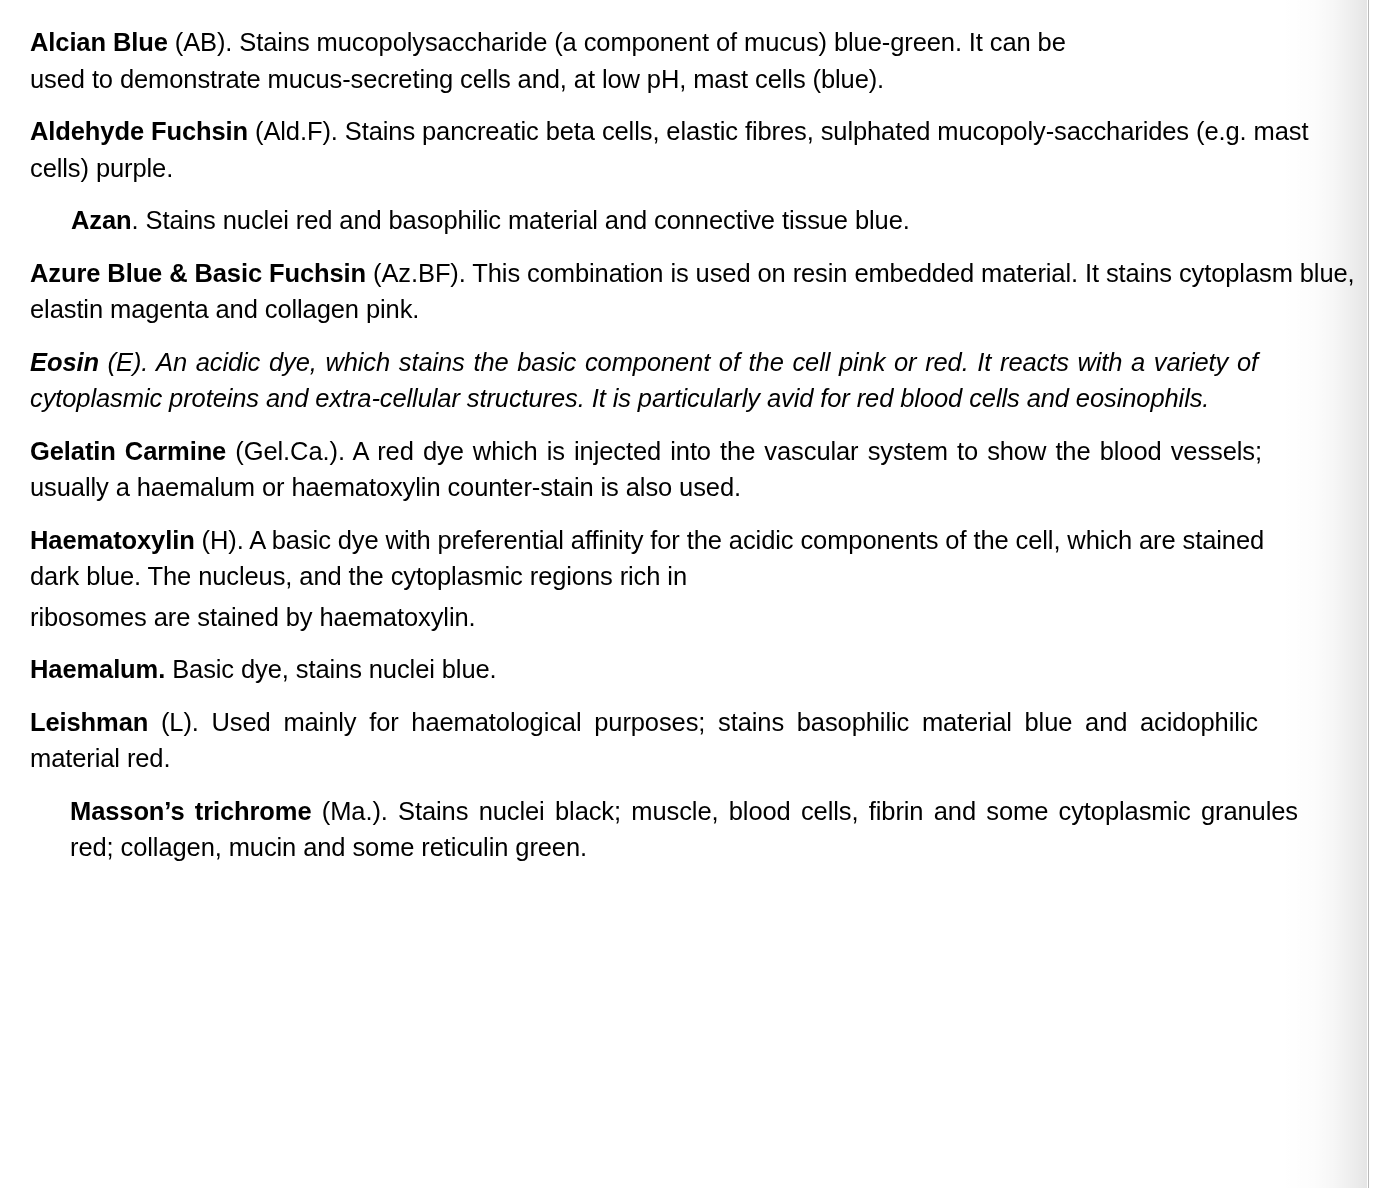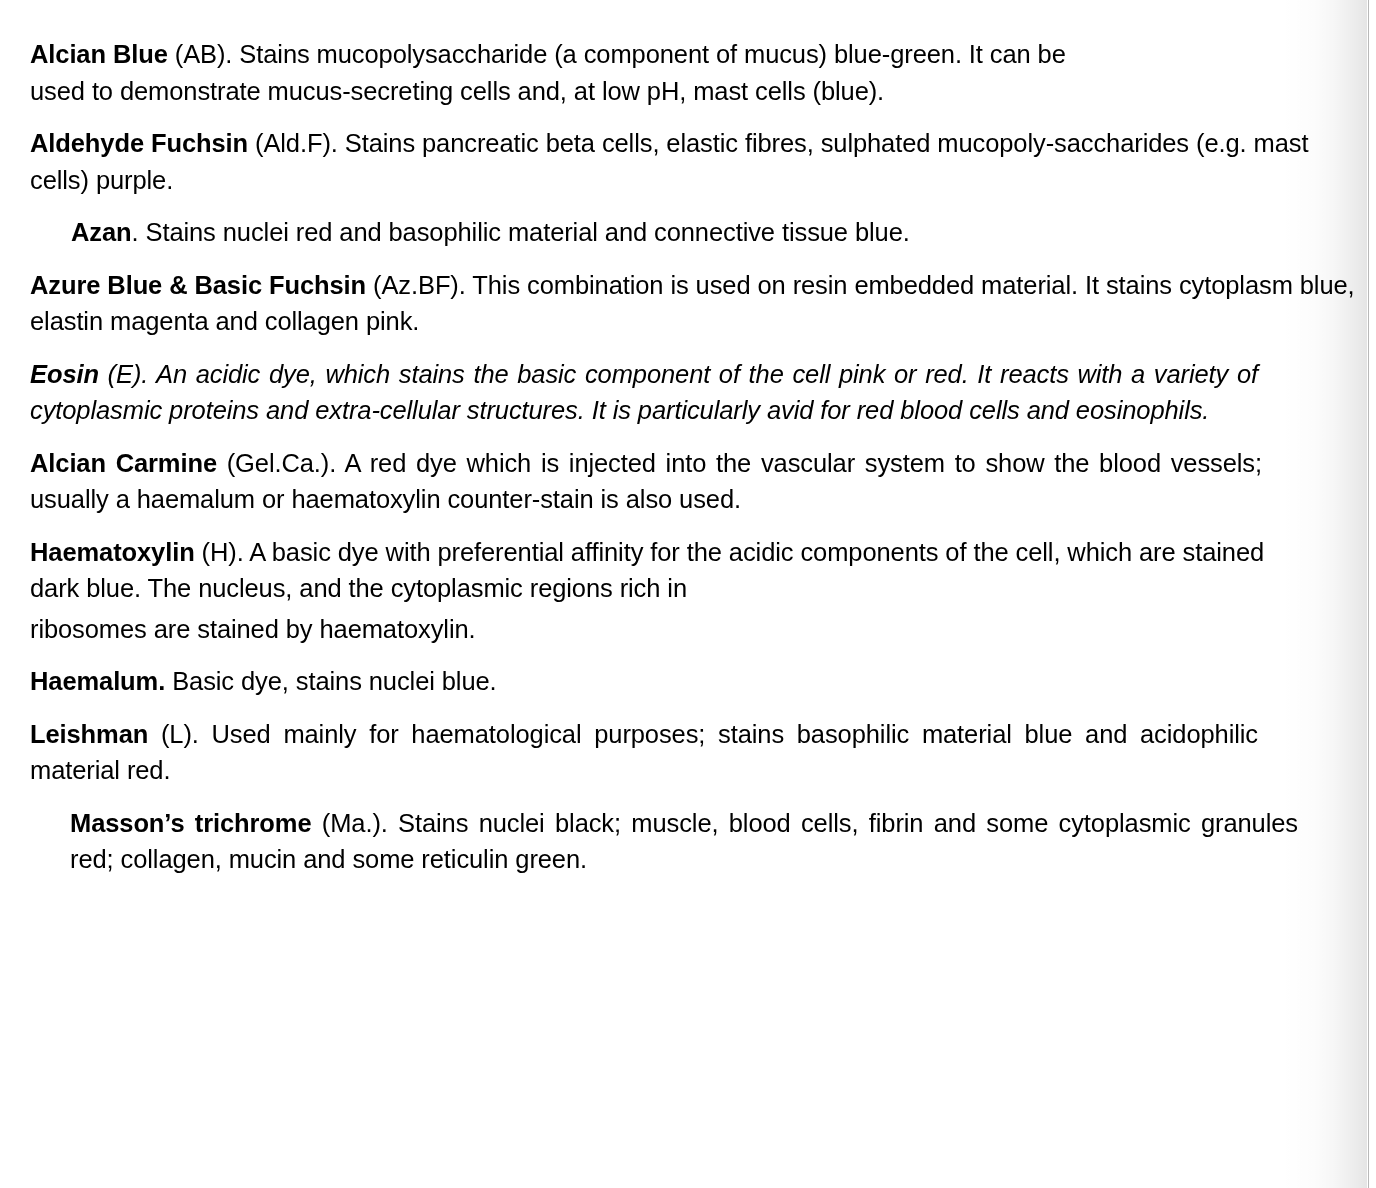--- a/index.html
+++ b/index.html
@@ -79,21 +79,21 @@
   .w-eosin       { width: 1228px; font-style: italic; }
   .w-gelatin     { width: 1232px; }
   .w-haem        { width: 1236px; }
   .w-haemalum    { width: 1300px; }
   .w-leishman    { width: 1228px; }
   .w-masson      { width: 1228px; margin-left: 40px; }
   .w-pas         { width: 1228px; }
   .w-vangieson   { width: 1160px; }
 
   .gap-lg  { margin-bottom: 16px; }
-  .nb      { margin-bottom: 0; margin-top: 12px; }
+  .nb      { margin-bottom: 0; }
   .tight   { margin-bottom: 4px; }
 </style>
 </head>
 <body>
 
 <div id="page">
 
   <div id="content">
 
     <p class="para w-alcian nb">
@@ -113,21 +113,21 @@
 
     <p class="para w-azure gap-lg">
       <span class="term">Azure Blue &amp; Basic Fuchsin</span><span> (Az.BF).  This combination is used on resin embedded material. It stains cytoplasm blue, elastin magenta and collagen pink.</span>
     </p>
 
     <p class="para w-eosin justify gap-lg">
       <span class="term">Eosin</span><span> (E).  An acidic dye, which stains the basic component of the cell pink or red.  It reacts with a variety of cytoplasmic proteins and extra-cellular structures.   It is particularly avid for red blood cells and eosinophils.</span>
     </p>
 
     <p class="para w-gelatin justify gap-lg">
-      <span class="term">Alcian Carmine</span><span> (Gel.Ca.).  A red dye which is injected into the vascular system to show the blood vessels; usually a haemalum or haematoxylin counter-stain is also used.</span>
+      <span class="term">Gelatin Carmine</span><span> (Gel.Ca.).  A red dye which is injected into the vascular system to show the blood vessels; usually a haemalum or haematoxylin counter-stain is also used.</span>
     </p>
 
     <p class="para w-haem tight">
       <span class="term">Haematoxylin</span><span> (H). A basic dye with preferential affinity for the acidic components of the cell, which are stained dark blue.  The nucleus, and the cytoplasmic regions rich in</span>
     </p>
     <p class="para gap-lg">
       <span>ribosomes are stained by haematoxylin.</span>
     </p>
 
     <p class="para w-haemalum gap-lg">

